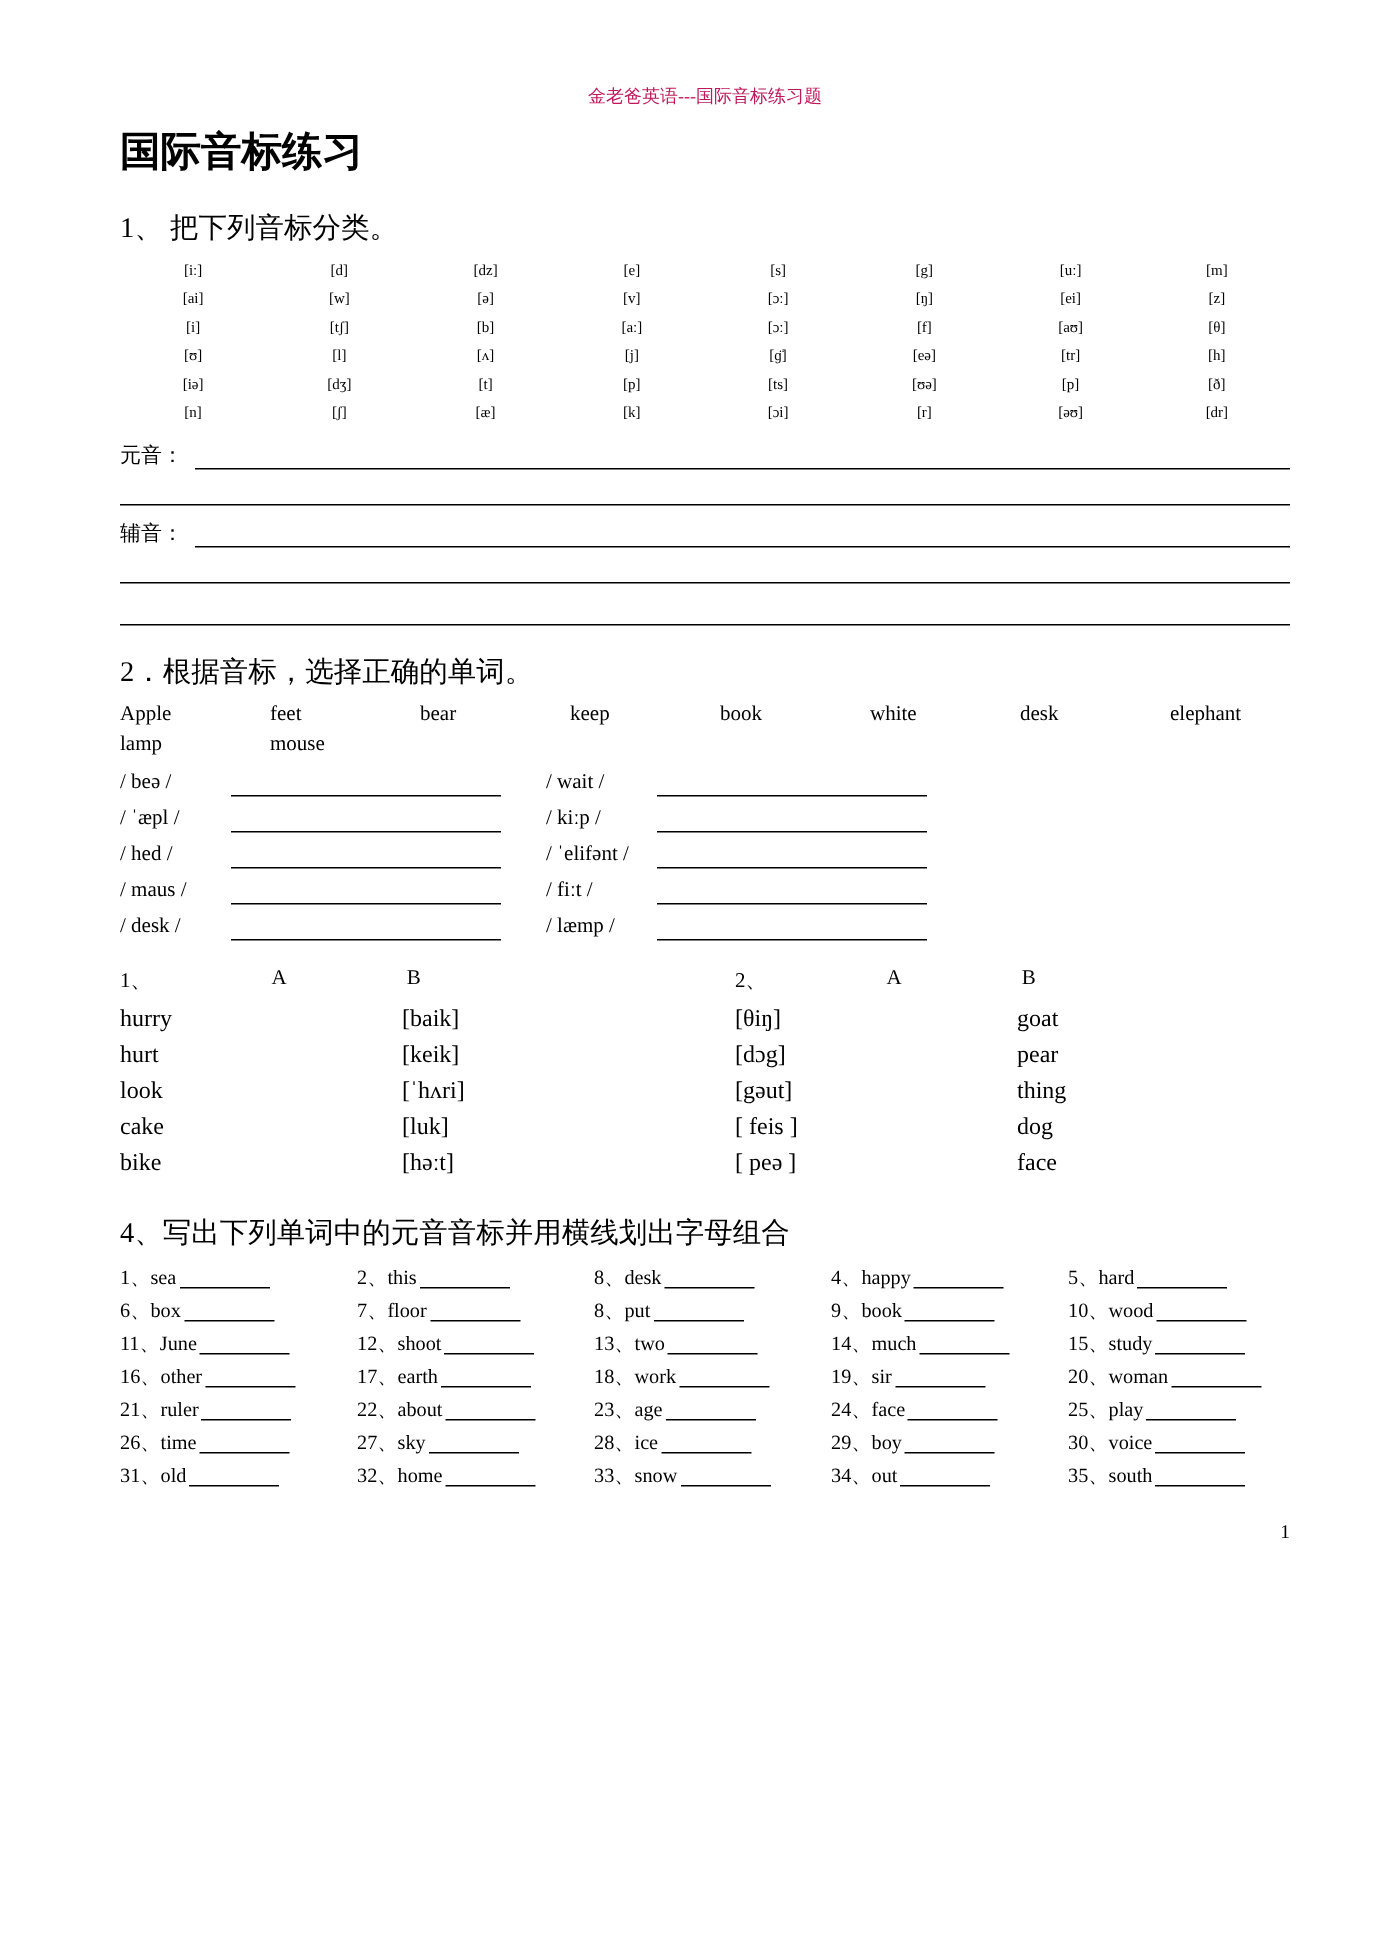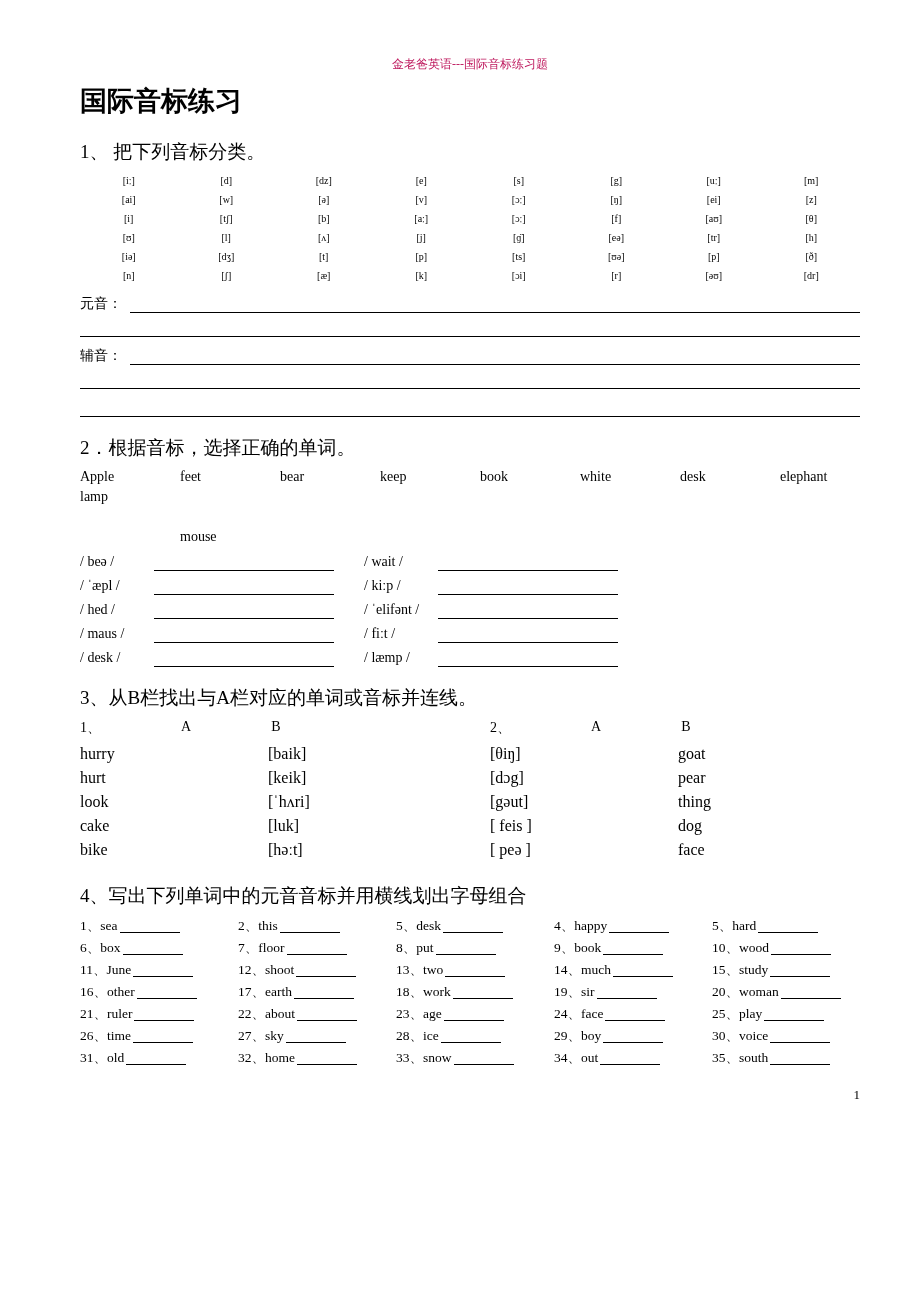--- a/index.html
+++ b/index.html
@@ -223,21 +223,21 @@
       <span style="min-width: 70px;">feet</span>
       <span style="min-width: 70px;">bear</span>
       <span style="min-width: 70px;">keep</span>
       <span style="min-width: 70px;">book</span>
       <span style="min-width: 70px;">white</span>
       <span style="min-width: 70px;">desk</span>
       <span style="min-width: 70px;">elephant</span>
     </div>
   <div class="word-row" id="words-row2">
       <span style="min-width: 70px;">lamp</span>
-      <span style="min-width: 70px; margin-top: 40px;">mouse</span>
+      <span style="min-width: 70px;">mouse</span>
     </div>
   <div id="phonetic-answers" style="margin-top:8px;">
       <div class="phonetic-answer-row">
         <div class="ph-item">
           <span class="ph-label">/ beə /</span>
           <span class="underline-short"></span>
         </div>
         <div class="ph-item">
           <span class="ph-label">/ wait /</span>
           <span class="underline-short"></span>
@@ -280,21 +280,20 @@
         </div>
         <div class="ph-item">
           <span class="ph-label">/ læmp /</span>
           <span class="underline-short"></span>
         </div>
       </div>
     </div>
 </div>
 
 <div class="section" style="margin-top:8px;">
-  <div class="section-title">3、从B栏找出与A栏对应的单词或音标并连线。</div>
   <div class="section3-container">
 
     <div class="section3-col">
       <div class="section3-header">
         <span>1、</span>
         <span>A</span>
         <span>B</span>
       </div>
       <div id="section3-left-rows">
           <div class="section3-row">
@@ -357,21 +356,21 @@
   <div class="section4-grid" id="section4-grid">
       <div class="section4-item">
         <span>1、sea</span>
         <span class="s4-underline"></span>
       </div>
       <div class="section4-item">
         <span>2、this</span>
         <span class="s4-underline"></span>
       </div>
       <div class="section4-item">
-        <span>5、desk</span>
+        <span>8、desk</span>
         <span class="s4-underline"></span>
       </div>
       <div class="section4-item">
         <span>4、happy</span>
         <span class="s4-underline"></span>
       </div>
       <div class="section4-item">
         <span>5、hard</span>
         <span class="s4-underline"></span>
       </div>

